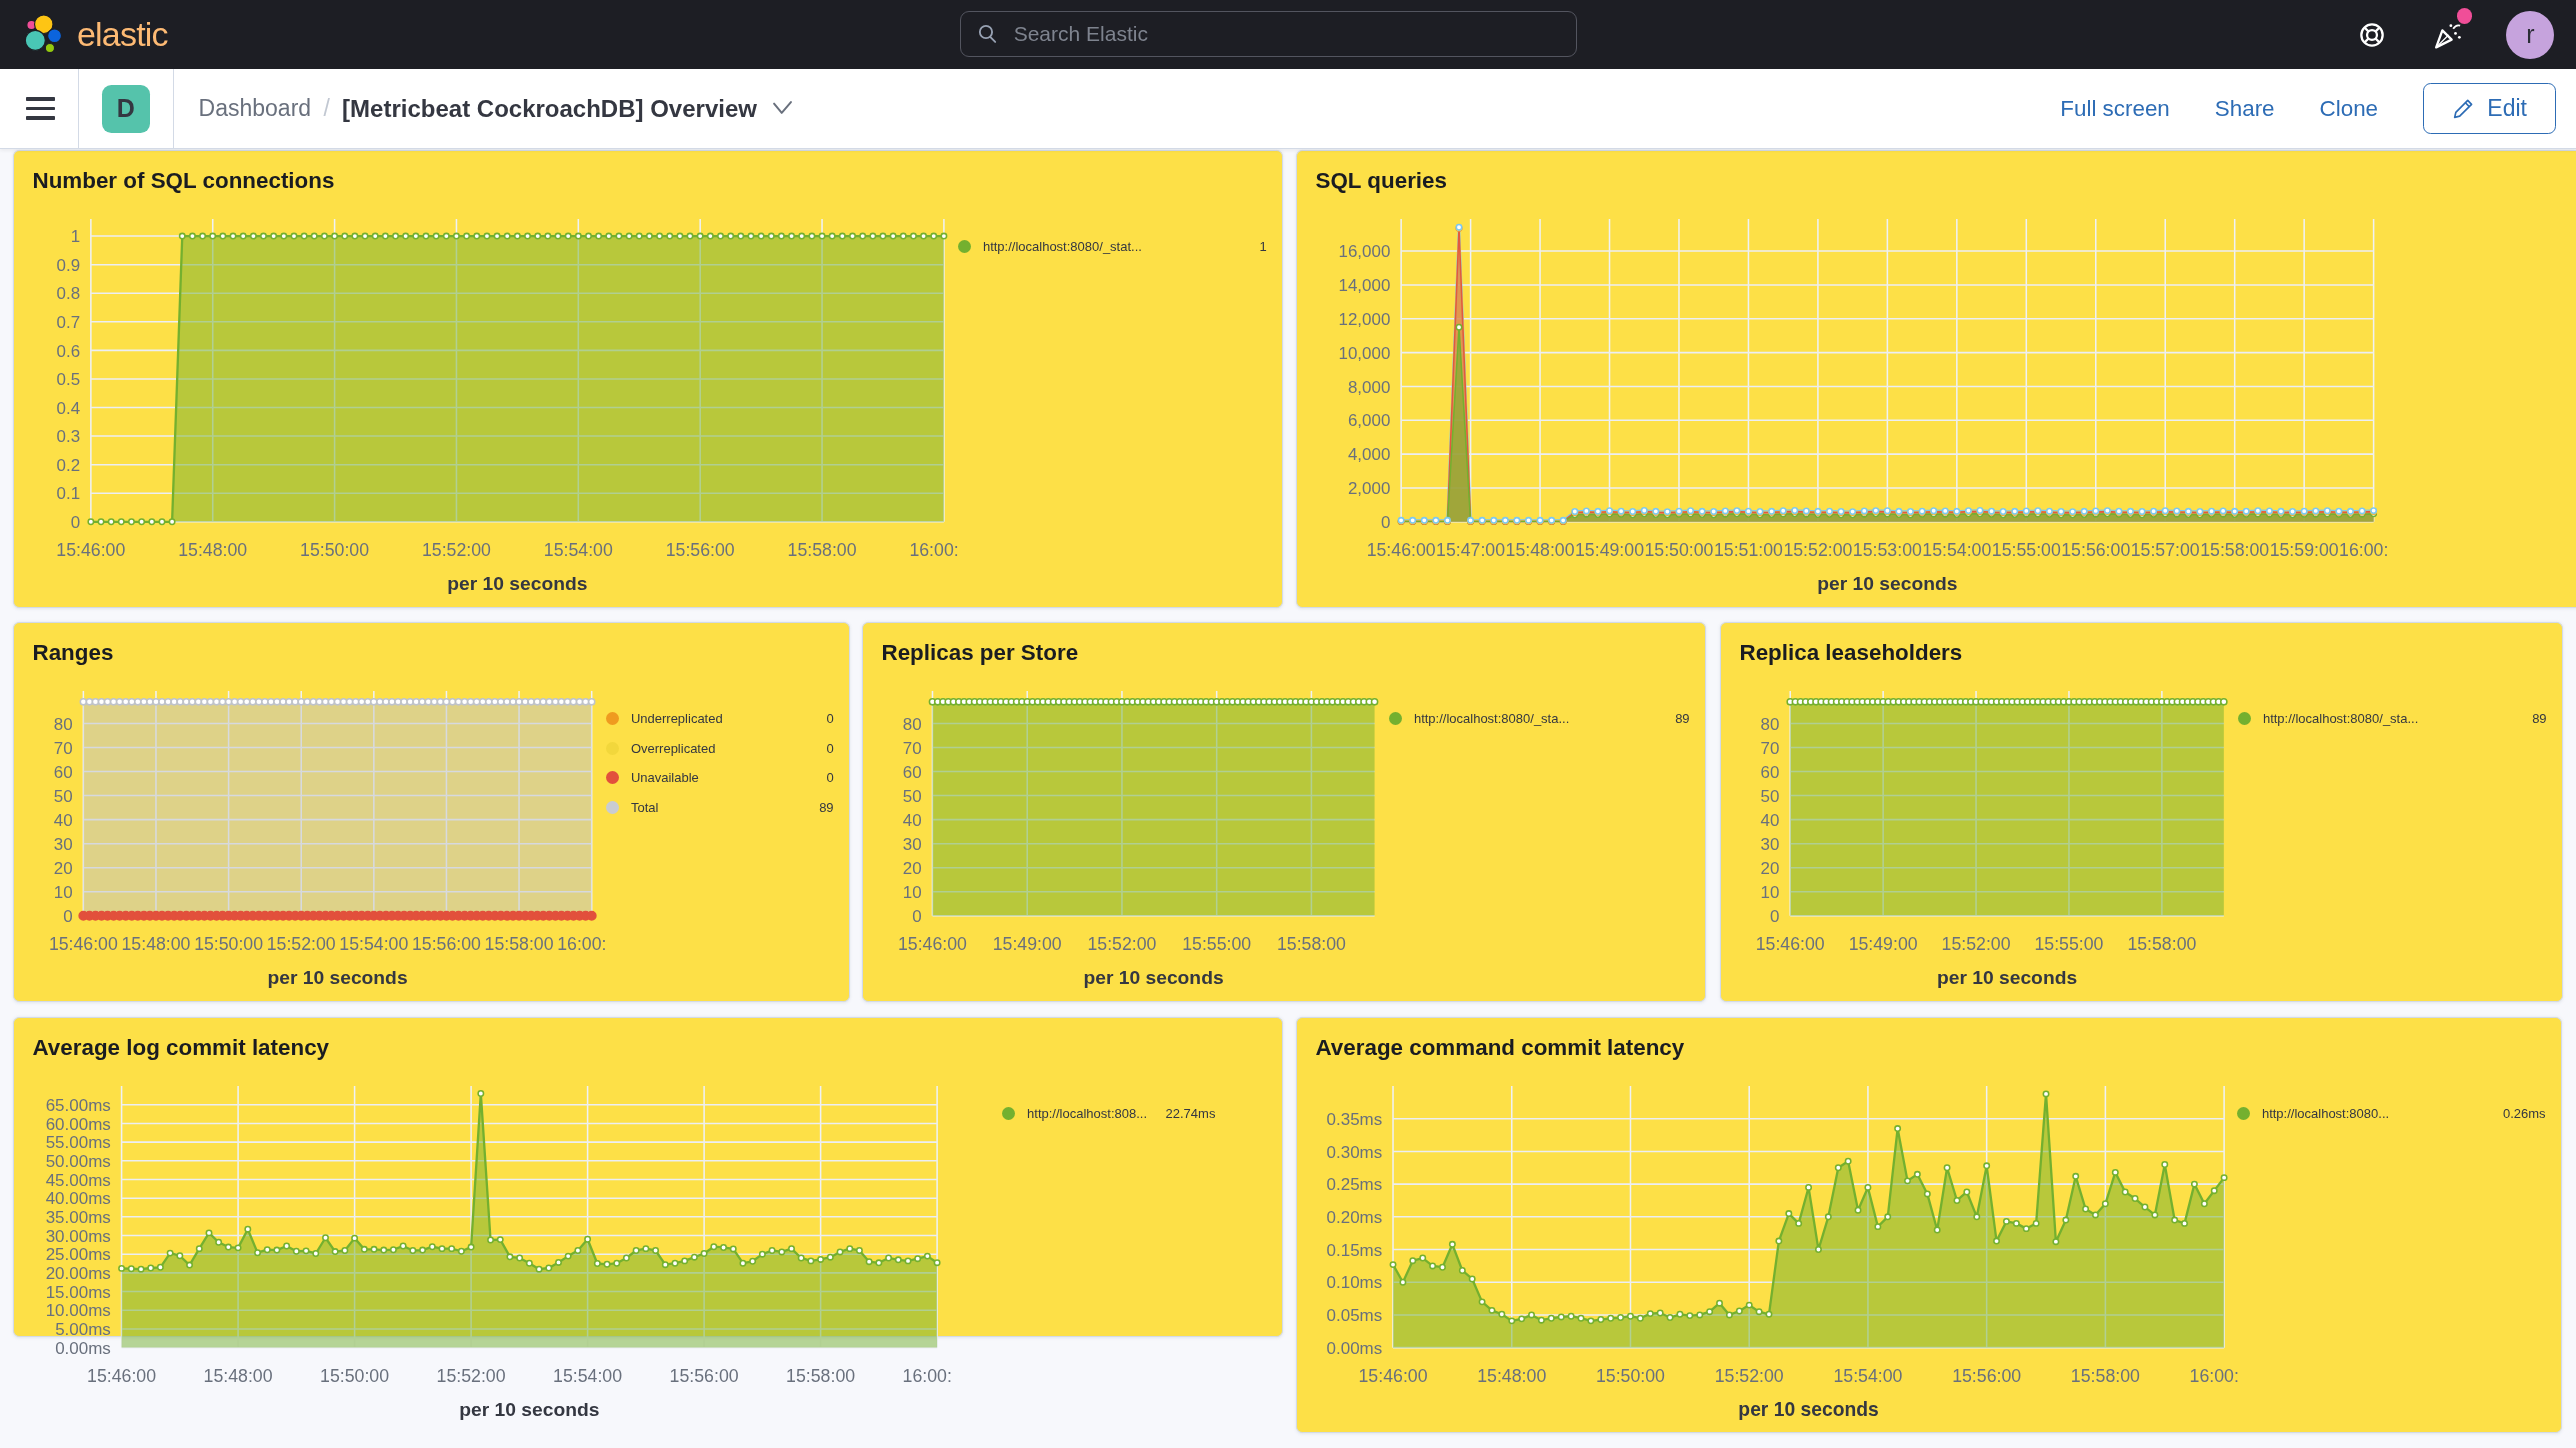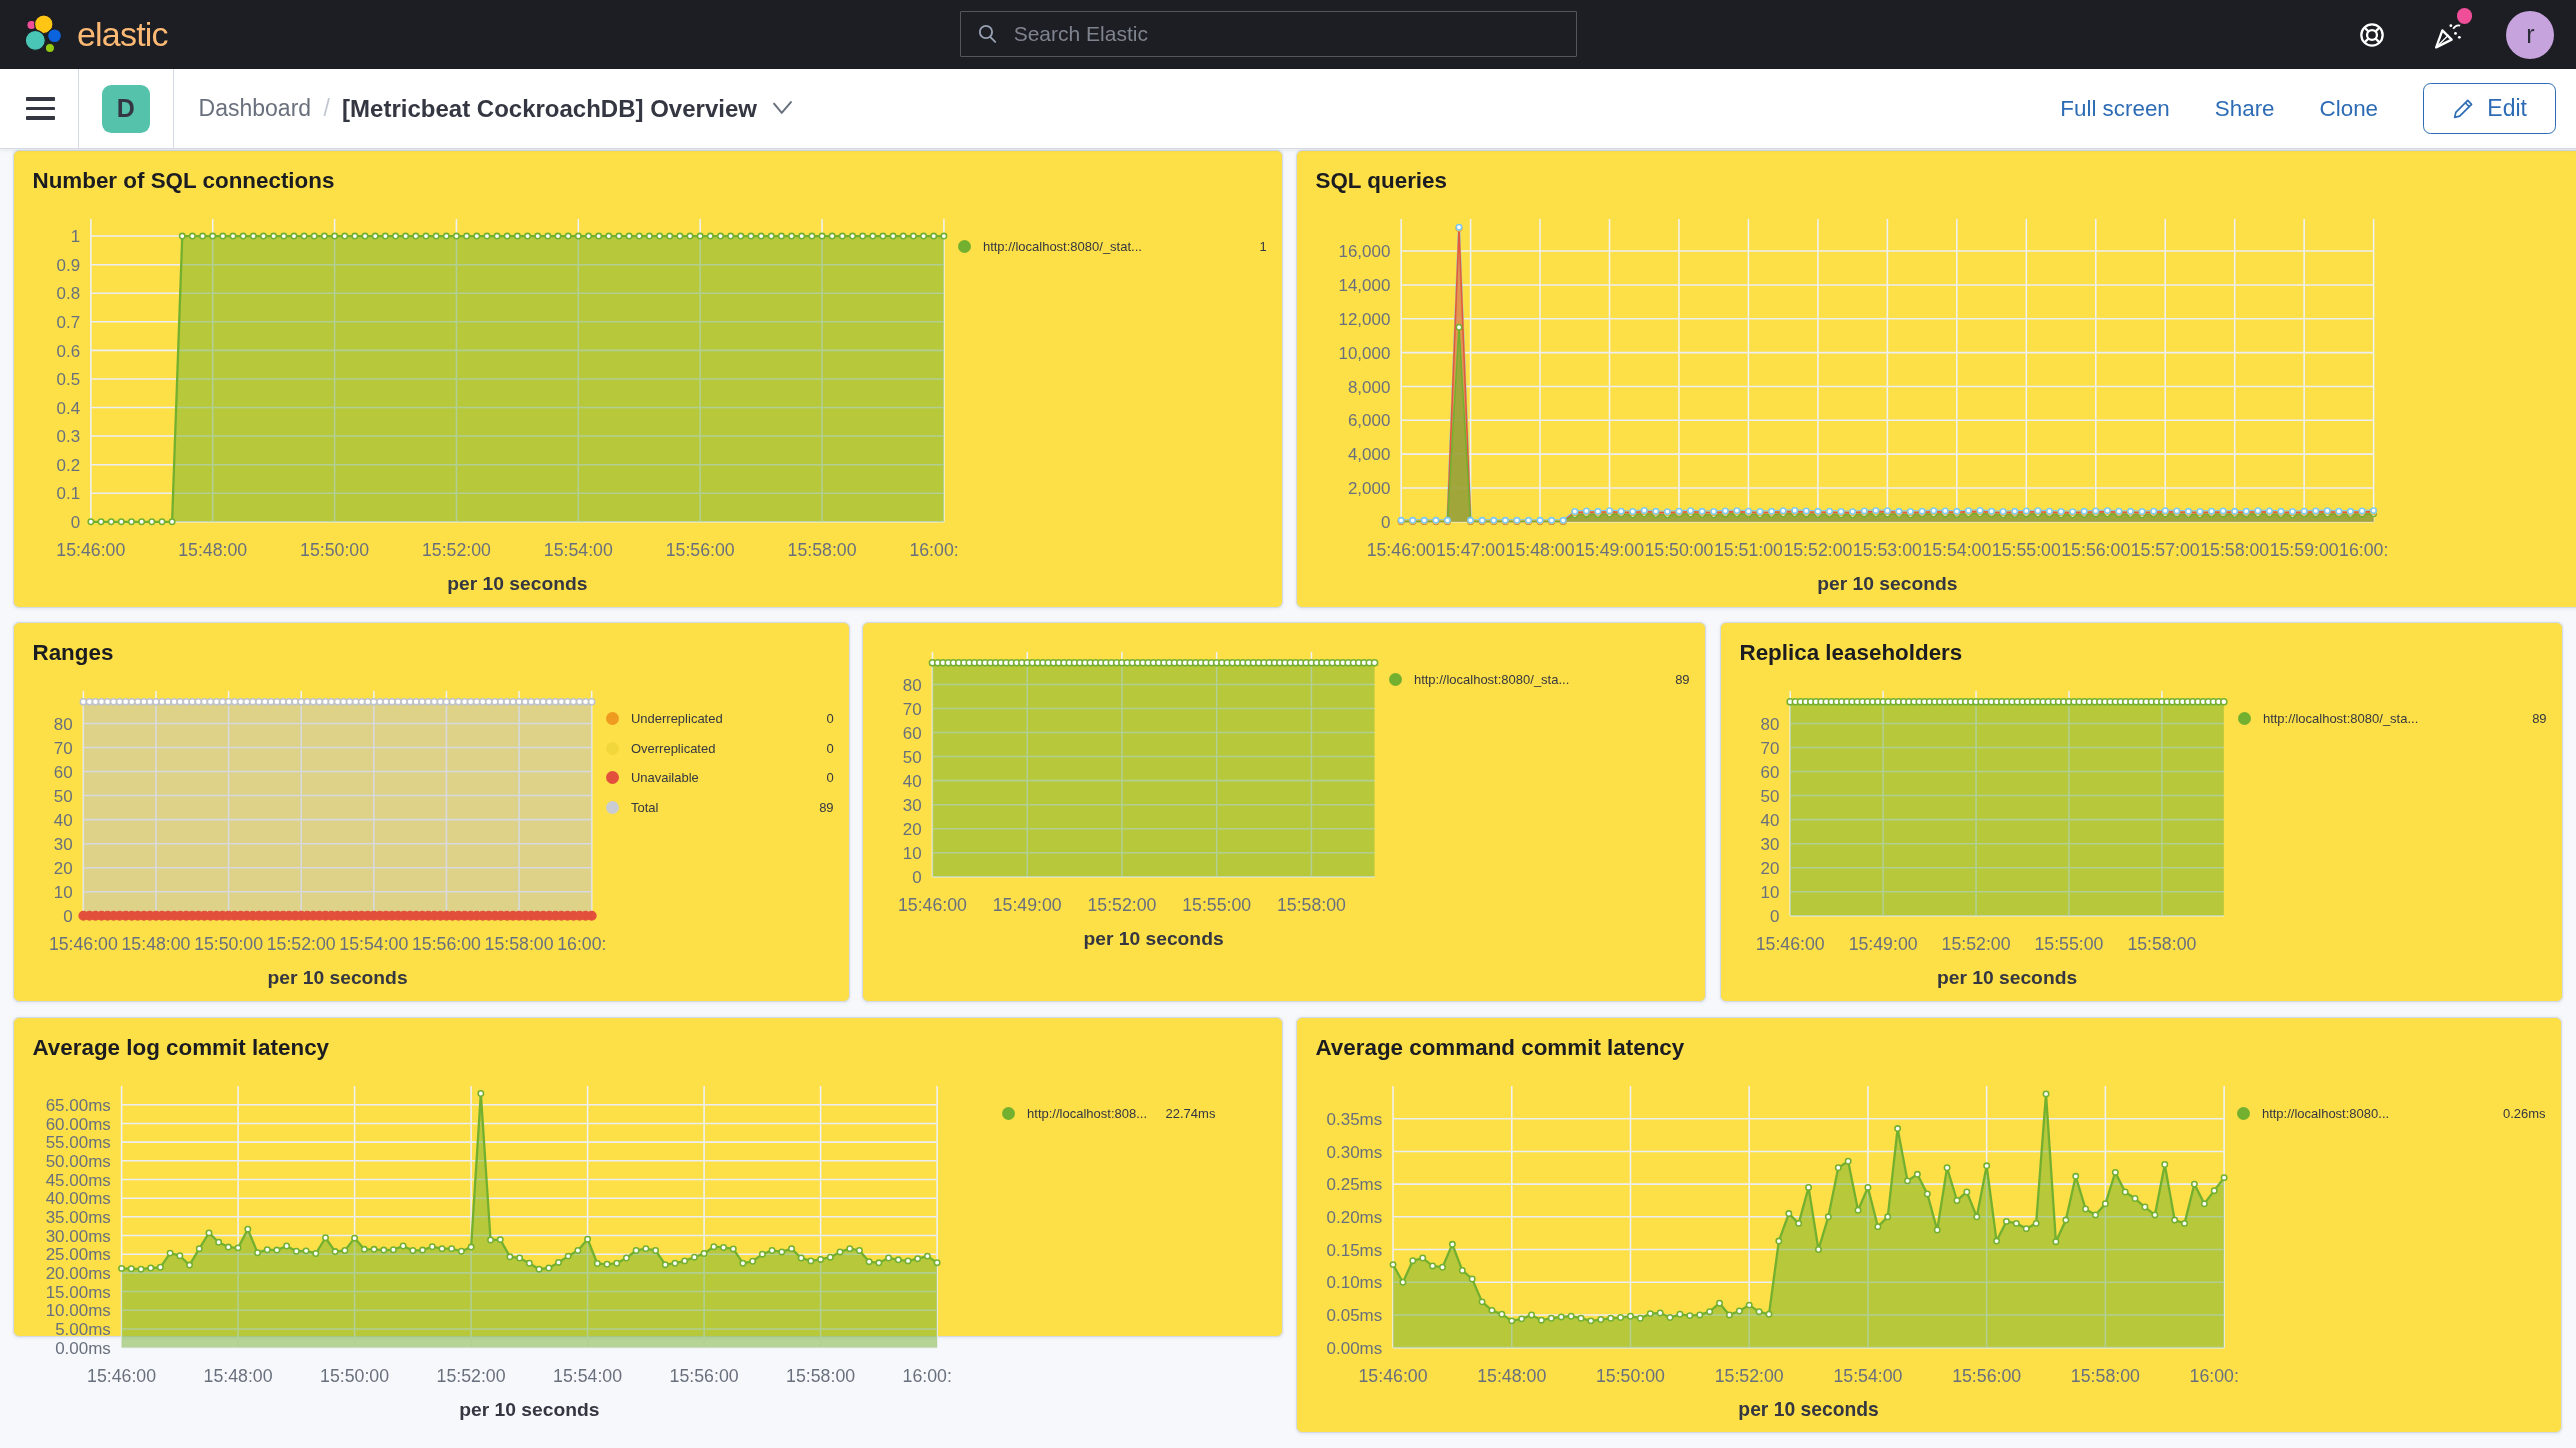--- a/index.html
+++ b/index.html
@@ -6,21 +6,21 @@
   body{
     width:2576px;height:1448px;position:relative;overflow:hidden;
     background:#f7f8fc;color:#343741;
     font-family:"Liberation Sans",sans-serif;
   }
   
   .gheader{position:absolute;left:0;top:0;width:100%;height:69px;background:#1d1e24;display:flex;align-items:center}
   .brand{display:flex;align-items:center;gap:14px;margin-left:23px}
   .brand-text{color:#fdba74;font-size:34px;font-weight:500;letter-spacing:-0.8px}
   .searchbox{position:absolute;left:960px;top:10.8px;width:617px;height:46px;box-sizing:border-box;
-    border:0.8px solid #53555f;border-radius:1px;background:#1d1e24;display:flex;align-items:center;padding:0 15.4px;gap:12.3px}
+    border:0.8px solid #53555f;border-radius:9px;background:#1d1e24;display:flex;align-items:center;padding:0 15.4px;gap:12.3px}
   .searchbox input{flex:1;background:transparent;border:none;outline:none;color:#d4dae5;font-size:21px;font-family:inherit}
   .searchbox input::placeholder{color:#7e838e}
   .hicons{position:absolute;right:21.6px;top:0;height:69px;display:flex;align-items:center;gap:42px}
   .hicon{position:relative;display:flex;align-items:center;justify-content:center;cursor:pointer}
   .notif-dot{position:absolute;right:-7.7px;top:-9.3px;width:15.4px;height:15.4px;border-radius:50%;background:#f04e98}
   .avatar{width:48px;height:48px;border-radius:50%;background:#c6a3dd;color:#2b2d36;font-size:25px;display:flex;align-items:center;justify-content:center}
   
   .toolbar{position:absolute;left:0;top:69px;width:100%;height:80px;background:#ffffff;border-bottom:0.8px solid #d3dae6;
     box-shadow:0 1.5px 3.1px rgba(0,0,0,.05);display:flex;align-items:center;box-sizing:border-box;z-index:2}
   .hamburger{margin:0 23px 0 26px;display:flex;flex-direction:column;gap:5.4px;cursor:pointer}
@@ -935,20 +935,21 @@
         <div class="lrow">
           <span class="ldot" style="background: rgb(201, 204, 210);"></span>
           <span class="llabel">Total</span>
           <span class="lvalue">89</span>
         </div>
       </div>
     </div>
   </section>
 
   <section class="panel" style="left: 862px; top: 622px; width: 844px; height: 380px;">
+    <h3 class="panel-title">Replicas per Store</h3>
     <div class="panel-body">
       <div class="chart-mount">
         <svg width="511" height="315" viewBox="0 0 662 409">
           <line x1="70" x2="70" y1="22" y2="314" stroke="#eff1f5" stroke-width="2"></line>
           <line x1="193.00016399999998" x2="193.00016399999998" y1="22" y2="314" stroke="#eff1f5" stroke-width="2"></line>
           <line x1="315.999754" x2="315.999754" y1="22" y2="314" stroke="#eff1f5" stroke-width="2"></line>
           <line x1="438.999918" x2="438.999918" y1="22" y2="314" stroke="#eff1f5" stroke-width="2"></line>
           <line x1="562.000082" x2="562.000082" y1="22" y2="314" stroke="#eff1f5" stroke-width="2"></line>
           <line x1="70" x2="644" y1="314" y2="314" stroke="#eceef3" stroke-width="2"></line>
           <line x1="70" x2="644" y1="282.7700534759358" y2="282.7700534759358" stroke="#eceef3" stroke-width="2"></line>

